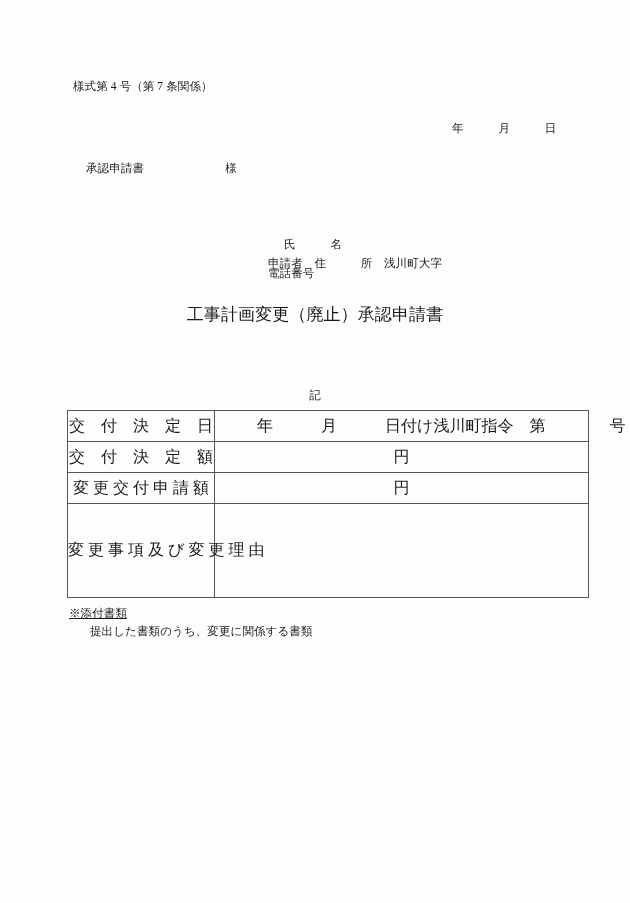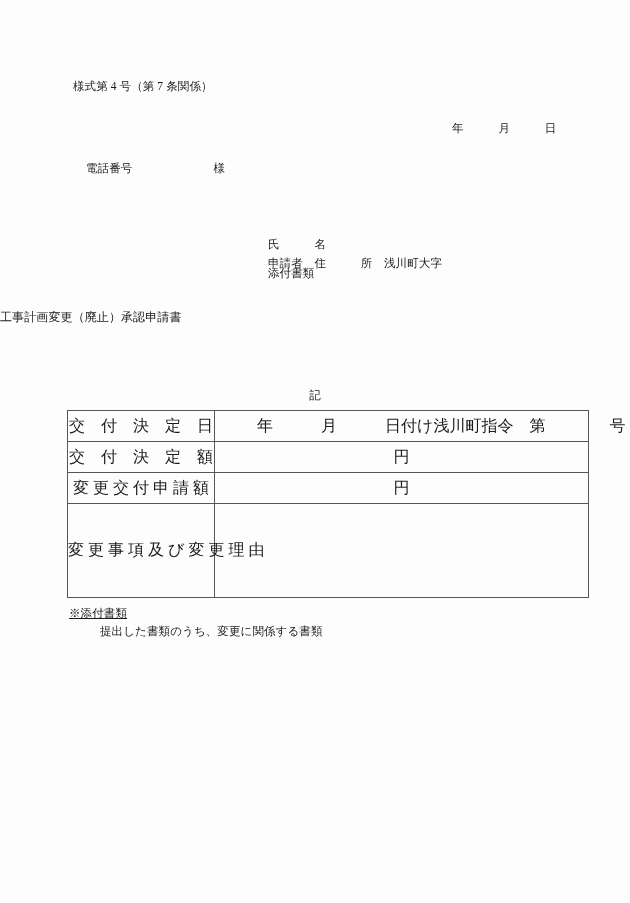--- a/index.html
+++ b/index.html
@@ -47,34 +47,34 @@
     left: 86px;
     top: 160px;
   }
   
   #applicant-address {
     left: 268px;
     top: 207px;
     margin-top: 48px;
   }
   #applicant-name {
-    left: 268px;
+    left: 284px;
     top: 236px;
   }
   #applicant-phone {
     left: 268px;
     top: 265px;
   }
   
   #doc-title {
     left: 0;
     top: 303px;
     width: 630px;
-    font-size: 12px;
-    margin-top: 6px;
+    text-align: center;
+    font-size: 17px;
   }
   
   #body-paragraph {
     position: absolute;
     left: 74px;
     top: 326px;
     width: 484px;
     font-size: 11.5px;
     line-height: 1.62;
     text-align: justify;
@@ -121,41 +121,41 @@
     text-align: center;
   }
   .tall-value { vertical-align: top; }
   
   #attachment-heading {
     left: 69px;
     top: 605px;
     text-decoration: underline;
   }
   #attachment-item {
-    left: 100px;
+    left: 90px;
     top: 623px;
   }
 </style>
 </head>
 <body>
 
 <div id="page">
   <div class="doc-inner">
 
     <div class="line" id="form-number">様式第 4 号（第 7 条関係）</div>
 
     <div class="line" id="date-line">年　　　月　　　日</div>
 
-    <div class="line" id="addressee">電話番号　　　　　　　様</div>
+    <div class="line" id="addressee">承認申請書　　　　　　　様</div>
 
     <div class="line" id="applicant-address">申請者　住　　　所　浅川町大字</div>
 
     <div class="line" id="applicant-name">氏　　　名</div>
 
-    <div class="line" id="applicant-phone">添付書類</div>
+    <div class="line" id="applicant-phone">電話番号</div>
 
     <div class="line" id="doc-title">工事計画変更（廃止）承認申請書</div>
 
 
     <div class="line" id="ki-marker">記</div>
 
     <table id="form-table">
       <tbody>
         <tr class="row-short">
           <td class="label-cell">交　付　決　定　日</td>

